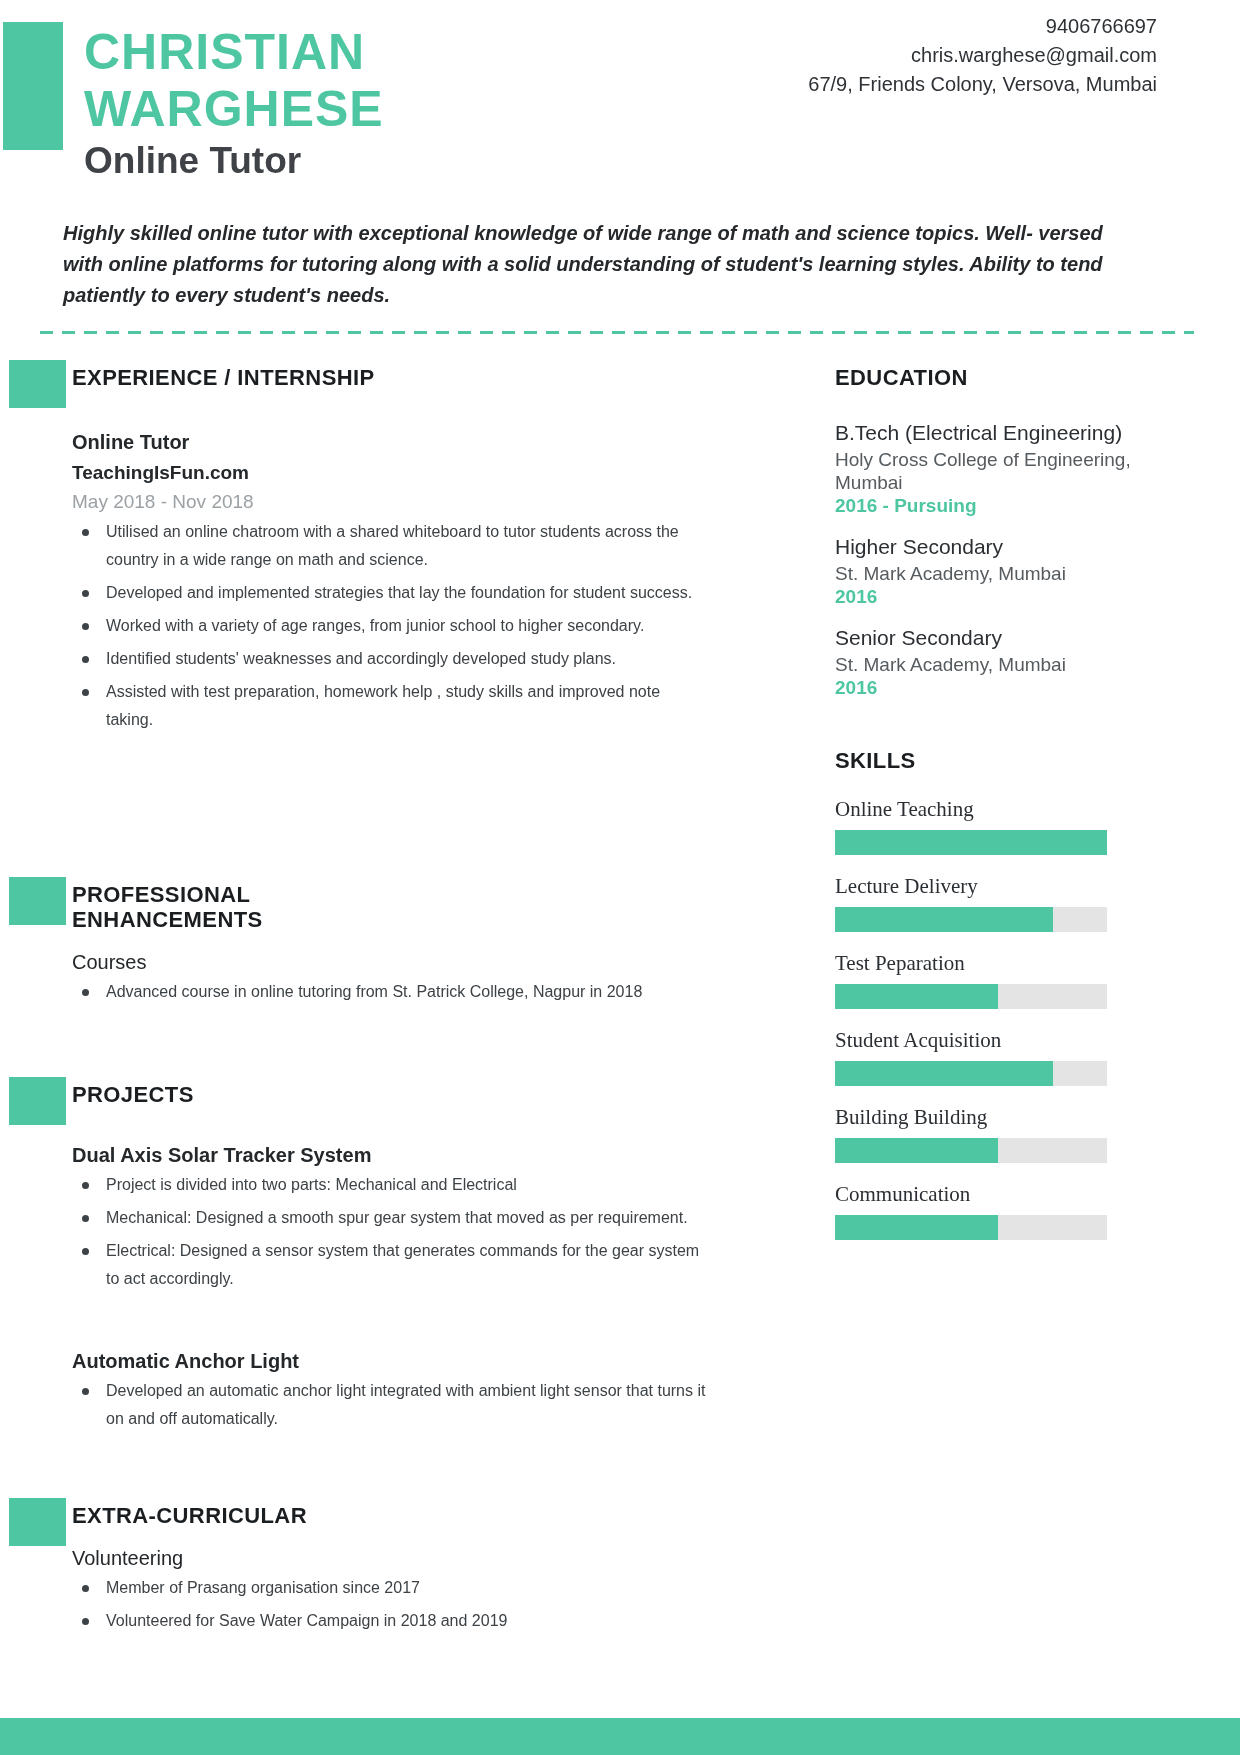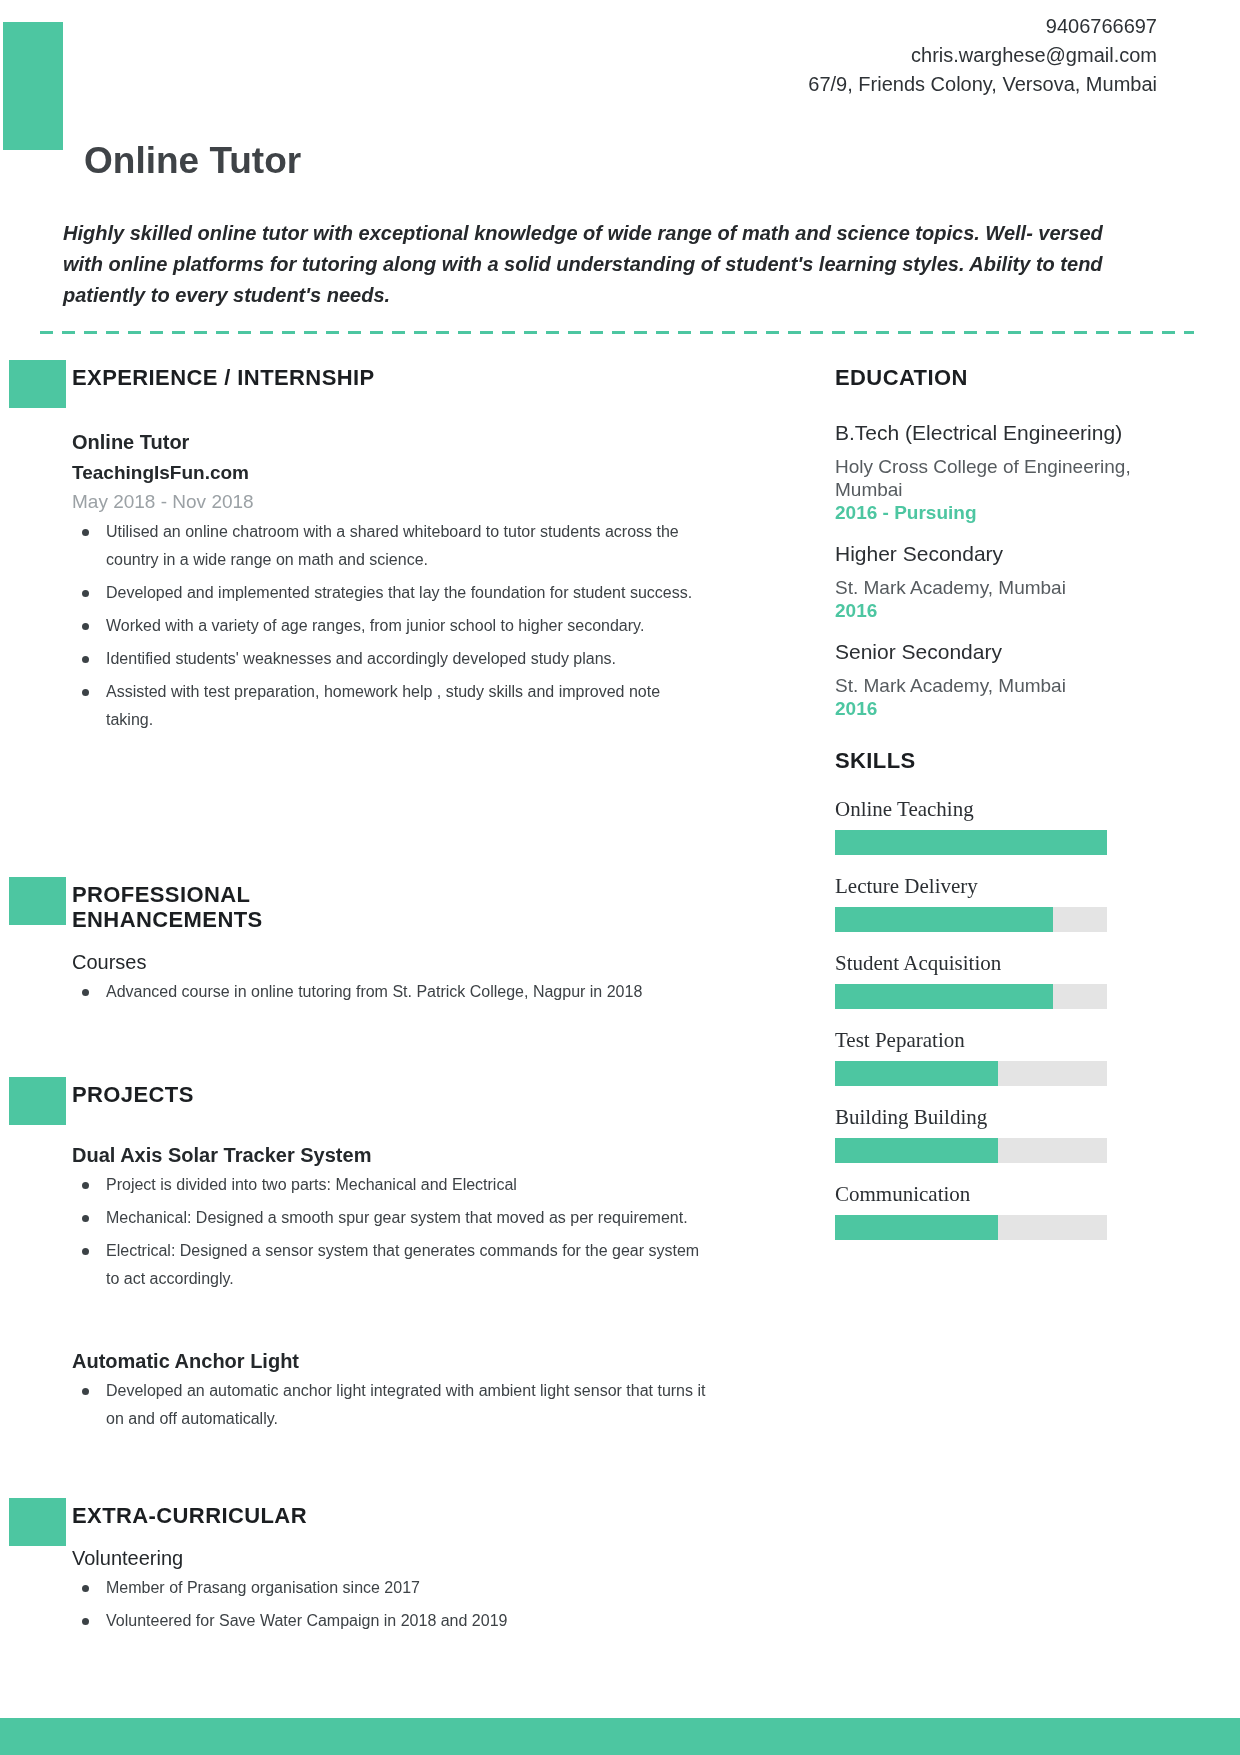--- a/index.html
+++ b/index.html
@@ -42,38 +42,42 @@
   .proj-title.second{margin-top:56px;}
 
   ul{list-style:none;margin:4px 0 0 63px;}
   li{position:relative;padding-left:34px;font-size:16px;line-height:28px;color:var(--body);margin-bottom:5px;}
   li::before{content:"";position:absolute;left:10px;top:11px;width:7px;height:7px;border-radius:50%;background:#3c4246;}
 
   
   .edu-entry{margin-top:16px;}
   .edu-entry.first{margin-top:30px;}
   .degree{font-size:21px;line-height:25px;color:#2b2f33;}
-  .institution{margin-top:10px;font-size:19px;line-height:23px;color:var(--institution);}
+  .institution{margin-top:3px;font-size:19px;line-height:23px;color:var(--institution);}
   .year{font-size:19px;line-height:24px;font-weight:700;color:var(--accent);}
 
   
   .skill{margin-top:16px;margin-bottom:19px;font-family:Liberation Serif, serif;}
   .skill-label{font-size:21px;line-height:24px;color:#2b2f33;}
   .bar{margin-top:9px;width:272px;height:25px;background:var(--bar-bg);}
   .bar-fill{height:100%;background:var(--accent);}
   .skills-list{margin-top:24px;}
 
   .footer-bar{position:absolute;left:0;bottom:0;width:100%;height:37px;background:var(--accent);}
 </style>
 </head>
 <body>
 
 <div class="page">
 
   <div class="name-block-accent"></div>
+  <div class="name">
+    <div>CHRISTIAN</div>
+    <div>WARGHESE</div>
+  </div>
   <div class="job-title">Online Tutor</div>
 
   <div class="contact">
     <div>9406766697</div>
     <div>chris.warghese@gmail.com</div>
     <div>67/9, Friends Colony, Versova, Mumbai</div>
   </div>
 
   <div class="summary">Highly skilled online tutor with exceptional knowledge of wide range of math and science topics. Well- versed with online platforms for tutoring along with a solid understanding of student's learning styles. Ability to tend patiently to every student's needs.</div>
   <div class="divider"></div>
@@ -161,30 +165,30 @@
       </div>
 
       <div class="skill">
         <div class="skill-label">Lecture Delivery</div>
         <div class="bar">
           <div class="bar-fill" style="width: 80%;"></div>
         </div>
       </div>
 
       <div class="skill">
+        <div class="skill-label">Test Peparation</div>
+        <div class="bar">
+          <div class="bar-fill" style="width: 60%;"></div>
+        </div>
+      </div>
+
+      <div class="skill">
         <div class="skill-label">Student Acquisition</div>
         <div class="bar">
           <div class="bar-fill" style="width: 80%;"></div>
-        </div>
-      </div>
-
-      <div class="skill">
-        <div class="skill-label">Test Peparation</div>
-        <div class="bar">
-          <div class="bar-fill" style="width: 60%;"></div>
         </div>
       </div>
 
       <div class="skill">
         <div class="skill-label">Building Building</div>
         <div class="bar">
           <div class="bar-fill" style="width: 60%;"></div>
         </div>
       </div>
 

